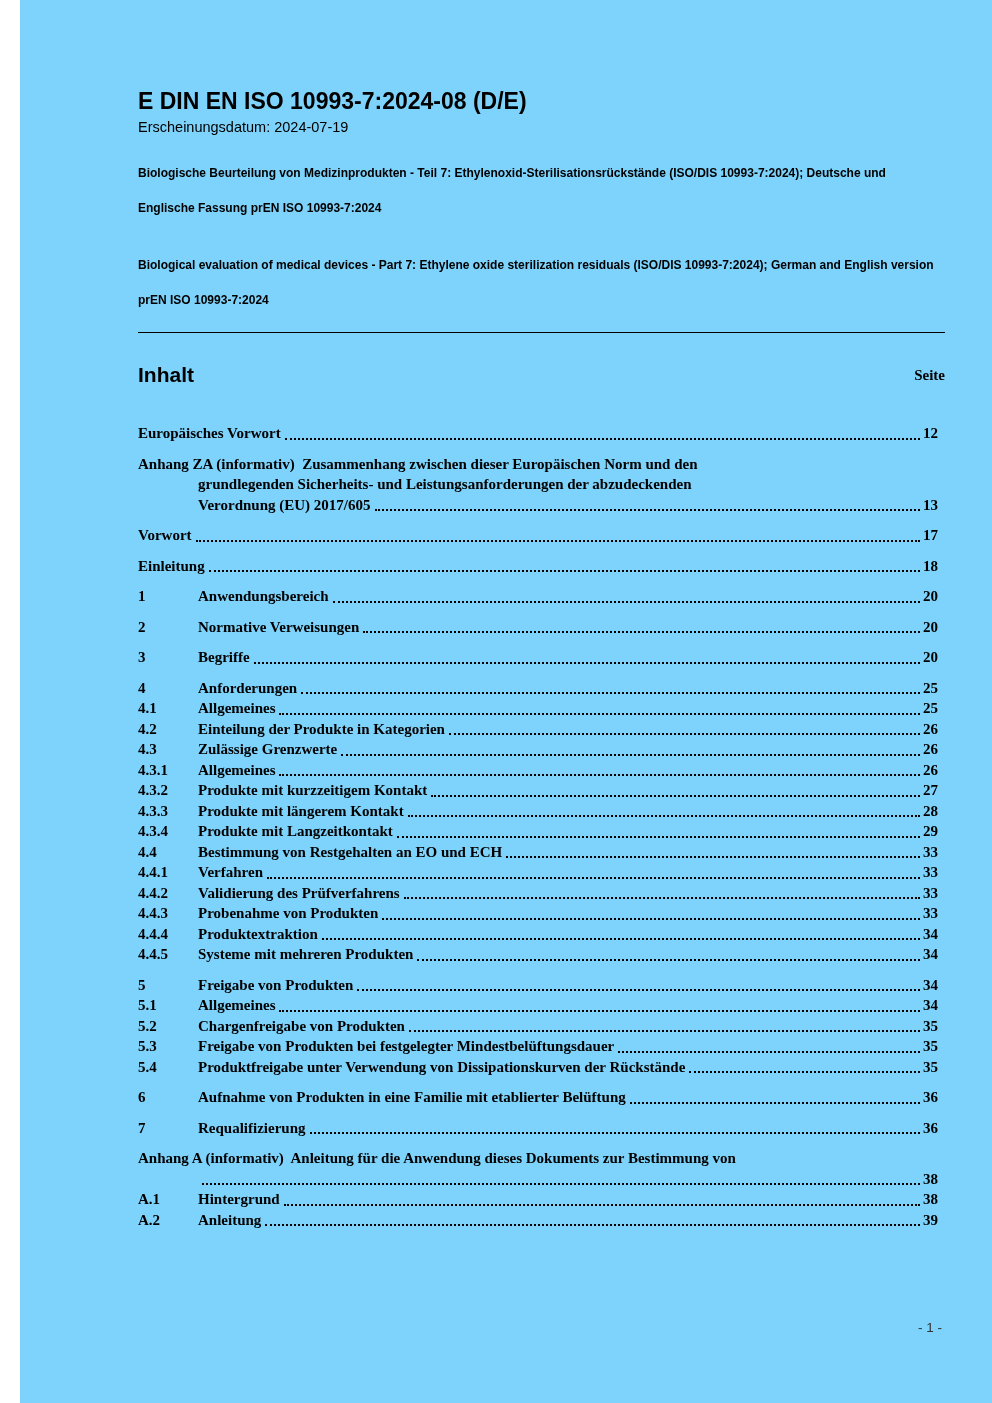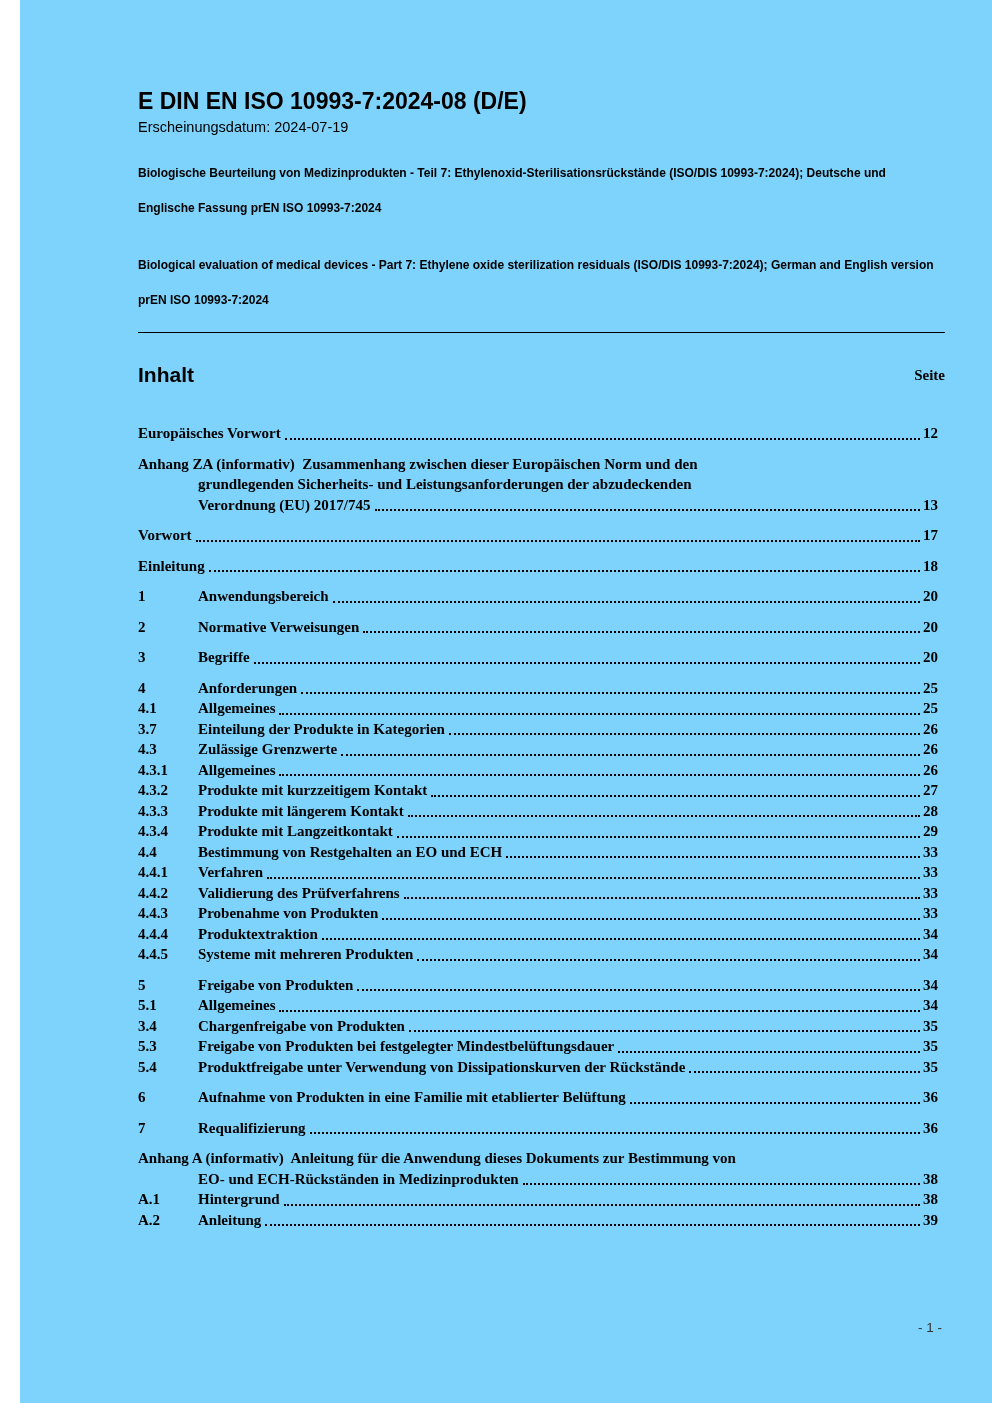--- a/index.html
+++ b/index.html
@@ -127,21 +127,21 @@
         </div>
         <div class="toc-group">
           <div class="toc-entry">
             <div class="toc-line">
               <span class="toc-text">Anhang ZA (informativ)&nbsp; Zusammenhang zwischen dieser Europäischen Norm und den</span>
             </div>
             <div class="toc-line cont">
               <span class="toc-text">grundlegenden Sicherheits- und Leistungsanforderungen der abzudeckenden</span>
             </div>
             <div class="toc-line cont">
-              <span class="toc-text">Verordnung (EU) 2017/745</span>
+              <span class="toc-text">Verordnung (EU) 2017/605</span>
               <span class="leader"></span>
               <span class="page-num">13</span>
             </div>
           </div>
         </div>
         <div class="toc-group">
           <div class="toc-entry">
             <div class="toc-line">
               <span class="toc-text">Vorwort</span>
               <span class="leader"></span>
@@ -200,21 +200,21 @@
           <div class="toc-entry">
             <div class="toc-line">
               <span class="toc-num">4.1</span>
               <span class="toc-text">Allgemeines</span>
               <span class="leader"></span>
               <span class="page-num">25</span>
             </div>
           </div>
           <div class="toc-entry">
             <div class="toc-line">
-              <span class="toc-num">3.7</span>
+              <span class="toc-num">4.2</span>
               <span class="toc-text">Einteilung der Produkte in Kategorien</span>
               <span class="leader"></span>
               <span class="page-num">26</span>
             </div>
           </div>
           <div class="toc-entry">
             <div class="toc-line">
               <span class="toc-num">4.3</span>
               <span class="toc-text">Zulässige Grenzwerte</span>
               <span class="leader"></span>
@@ -314,21 +314,21 @@
           <div class="toc-entry">
             <div class="toc-line">
               <span class="toc-num">5.1</span>
               <span class="toc-text">Allgemeines</span>
               <span class="leader"></span>
               <span class="page-num">34</span>
             </div>
           </div>
           <div class="toc-entry">
             <div class="toc-line">
-              <span class="toc-num">3.4</span>
+              <span class="toc-num">5.2</span>
               <span class="toc-text">Chargenfreigabe von Produkten</span>
               <span class="leader"></span>
               <span class="page-num">35</span>
             </div>
           </div>
           <div class="toc-entry">
             <div class="toc-line">
               <span class="toc-num">5.3</span>
               <span class="toc-text">Freigabe von Produkten bei festgelegter Mindestbelüftungsdauer</span>
               <span class="leader"></span>
@@ -363,21 +363,20 @@
               <span class="page-num">36</span>
             </div>
           </div>
         </div>
         <div class="toc-group">
           <div class="toc-entry">
             <div class="toc-line">
               <span class="toc-text">Anhang A (informativ)&nbsp; Anleitung für die Anwendung dieses Dokuments zur Bestimmung von</span>
             </div>
             <div class="toc-line cont">
-              <span class="toc-text">EO- und ECH-Rückständen in Medizinprodukten</span>
               <span class="leader"></span>
               <span class="page-num">38</span>
             </div>
           </div>
           <div class="toc-entry">
             <div class="toc-line">
               <span class="toc-num">A.1</span>
               <span class="toc-text">Hintergrund</span>
               <span class="leader"></span>
               <span class="page-num">38</span>

